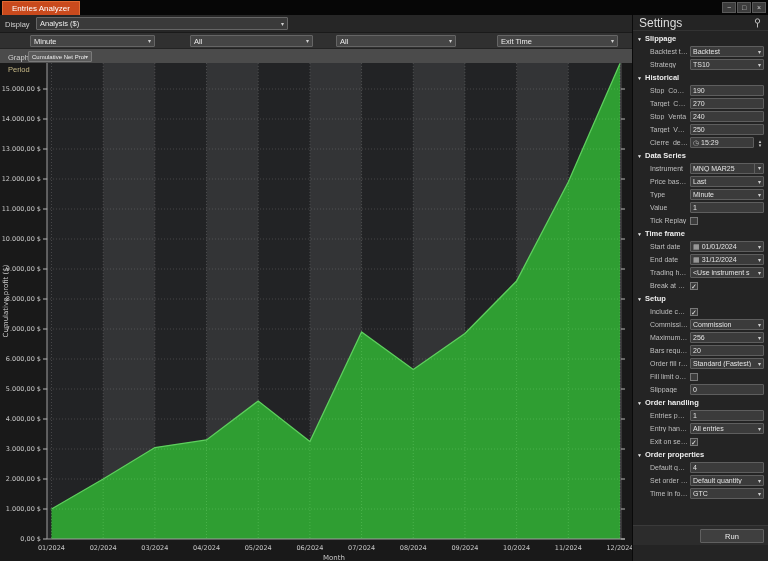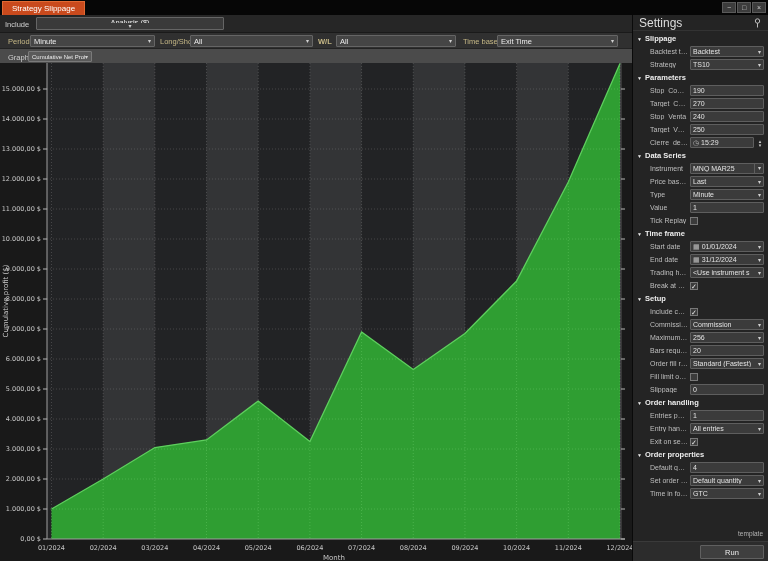--- a/index.html
+++ b/index.html
@@ -15,21 +15,21 @@
             font-size:7px; line-height:9px; text-align:center; cursor:default; }
   .winbtn.min::after { content:"\2212"; }
   .winbtn.max::after { content:"\25A1"; }
   .winbtn.close::after { content:"\00D7"; }
 
   
   .row1 { position:absolute; left:0; top:15px; width:632px; height:17px; background:#262626; }
   .row2 { position:absolute; left:0; top:32px; width:632px; height:16px; background:#303030; border-top:1px solid #1a1a1a; }
   .row3 { position:absolute; left:0; top:48px; width:632px; height:15px; background:#4b4b4b; border-top:1px solid #232323; }
   .tlabel { position:absolute; font-size:7.5px; color:#cfcfcf; }
-  .tlabel.warm { color:#c6b886; }
+  .tlabel.warm { color:#c6b886;margin-top:28px; }
   .tfield { position:absolute; display:flex; align-items:center; padding:0 3px; font-size:7.5px; color:#ececec;
             background:#454545; border:1px solid #656565; border-radius:1px; }
   .tfield .val { flex:1 1 auto; overflow:hidden; white-space:nowrap; }
   .chev { flex:0 0 auto; font-size:6px; color:#d0d0d0; line-height:1; }
   .chev::after { content:"\25BE"; }
 
   
   #chart { position:absolute; left:0; top:63px; }
   svg text { font-family:"DejaVu Sans","Liberation Sans",sans-serif; }
 
@@ -55,39 +55,39 @@
   .icon-clock::after { content:"\25F7"; }
   .split .chev { border-left:1px solid #5e5e5e; padding-left:3px; margin-left:3px; height:9px; line-height:9px; }
   .spinner { flex:0 0 8px; display:flex; flex-direction:column; align-items:center; margin-left:2px; }
   .spinner span { font-size:5px; line-height:4px; color:#cccccc; }
   .sp-up::after { content:"\25B4"; }
   .sp-dn::after { content:"\25BE"; }
   .cb { width:8px; height:8px; background:#3b3b3b; border:1px solid #787878; }
   .cb.on::after { content:"\2713"; display:block; color:#eaeaea; font-size:7px; line-height:7px; text-align:center; }
 
   .template-link { position:absolute; right:5px; bottom:24px; font-size:6.5px; color:#b5b5b5; }
-  .runbar { position:absolute; left:0; right:0; bottom:0; height:20px; background:#2c2c2c; border-top:1px solid #3a3a3a; }
+  .runbar { position:absolute; left:0; right:0; bottom:16px; height:20px; background:#2c2c2c; border-top:1px solid #3a3a3a; }
   .run-button { position:absolute; right:4px; top:3px; width:64px; height:14px; background:#3f3f3f; border:1px solid #606060;
                 color:#ececec; font-size:7.5px; font-family:"Liberation Sans",sans-serif; border-radius:1px; }
 </style>
 </head>
 <body>
 
 <div class="titlebar">
-  <div class="title-tab">Strategy Slippage</div>
+  <div class="title-tab">Entries Analyzer</div>
   <div class="wincontrols">
     <div class="winbtn min"></div>
     <div class="winbtn max"></div>
     <div class="winbtn close"></div>
   </div>
 </div>
 
 <div class="row1">
-  <span class="tlabel" style="left:5px;top:5px;">Include</span>
-  <div class="tfield" style="left:36px;top:2px;width:188px;height:13px;background:#3a3a3a;flex-direction:column;">
+  <span class="tlabel" style="left:5px;top:5px;">Display</span>
+  <div class="tfield" style="left:36px;top:2px;width:252px;height:13px;background:#3a3a3a;">
     <span class="val">Analysis ($)</span>
       <span class="chev"></span>
   </div>
 </div>
 
 <div class="row2">
   <span class="tlabel warm" style="left:8px;top:4px;">Period</span>
   <div class="tfield" style="left:30px;top:2px;width:125px;height:12px;">
     <span class="val">Minute</span>
       <span class="chev"></span>
@@ -290,21 +290,21 @@
         <span class="plabel">Strategy</span>
         <span class="pctrl">
           <span class="pfield">
             <span class="pval">TS10</span>
             <span class="chev"></span>
           </span>
         </span>
       </div>
       <div class="prow phead">
         <span class="garrow"></span>
-        <span class="glabel">Parameters</span>
+        <span class="glabel">Historical</span>
       </div>
       <div class="prow">
         <span class="plabel">Stop_Compra</span>
         <span class="pctrl">
           <span class="pfield">
             <span class="pval">190</span>
           </span>
         </span>
       </div>
       <div class="prow">

